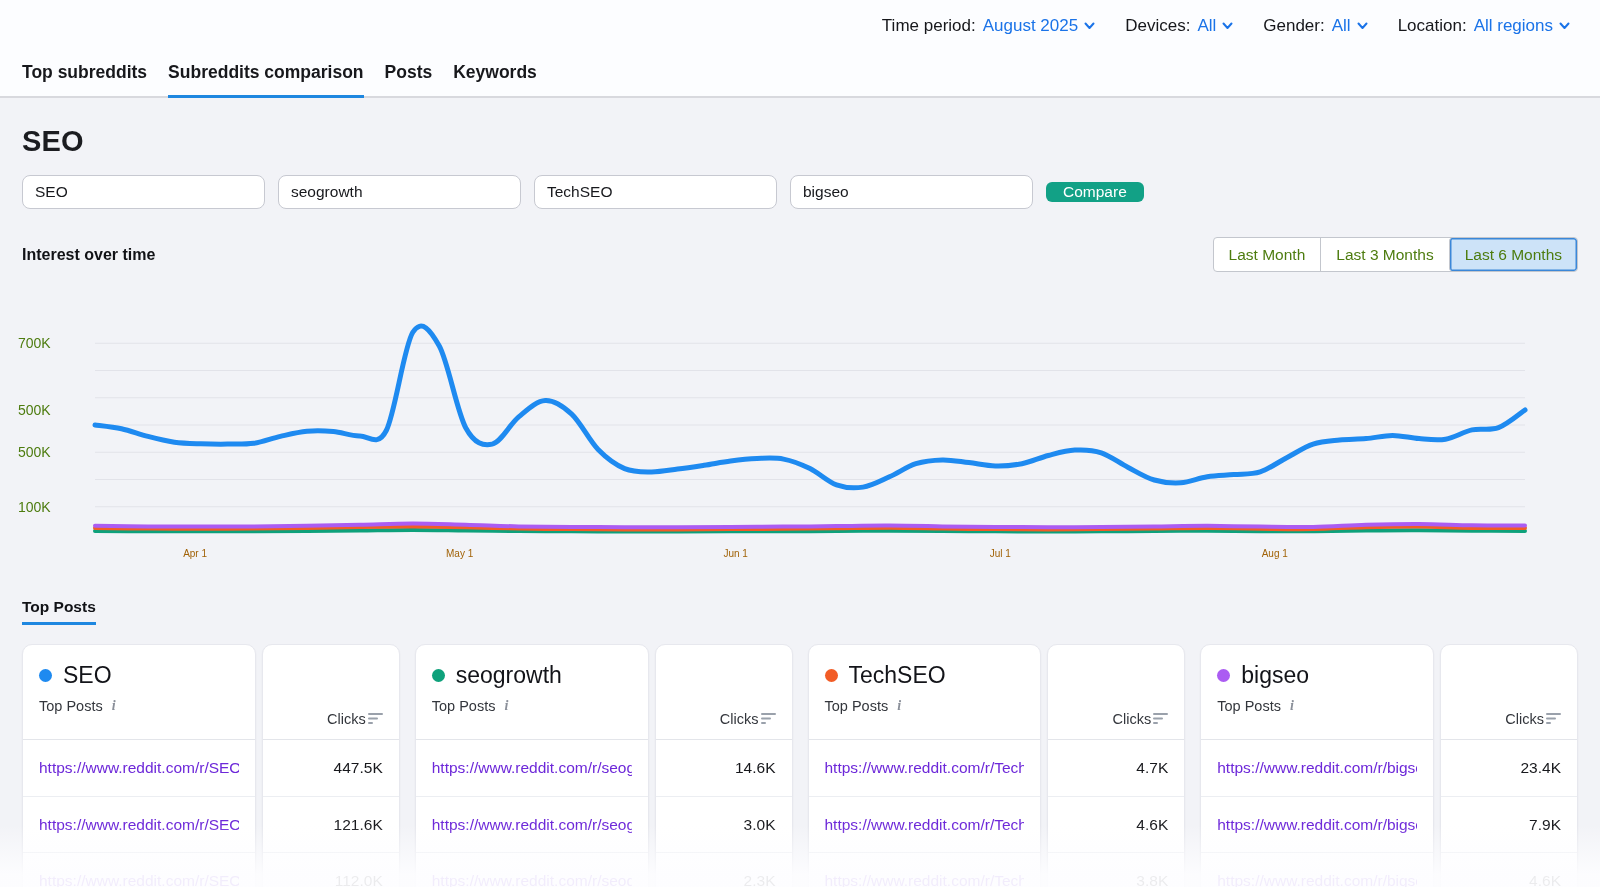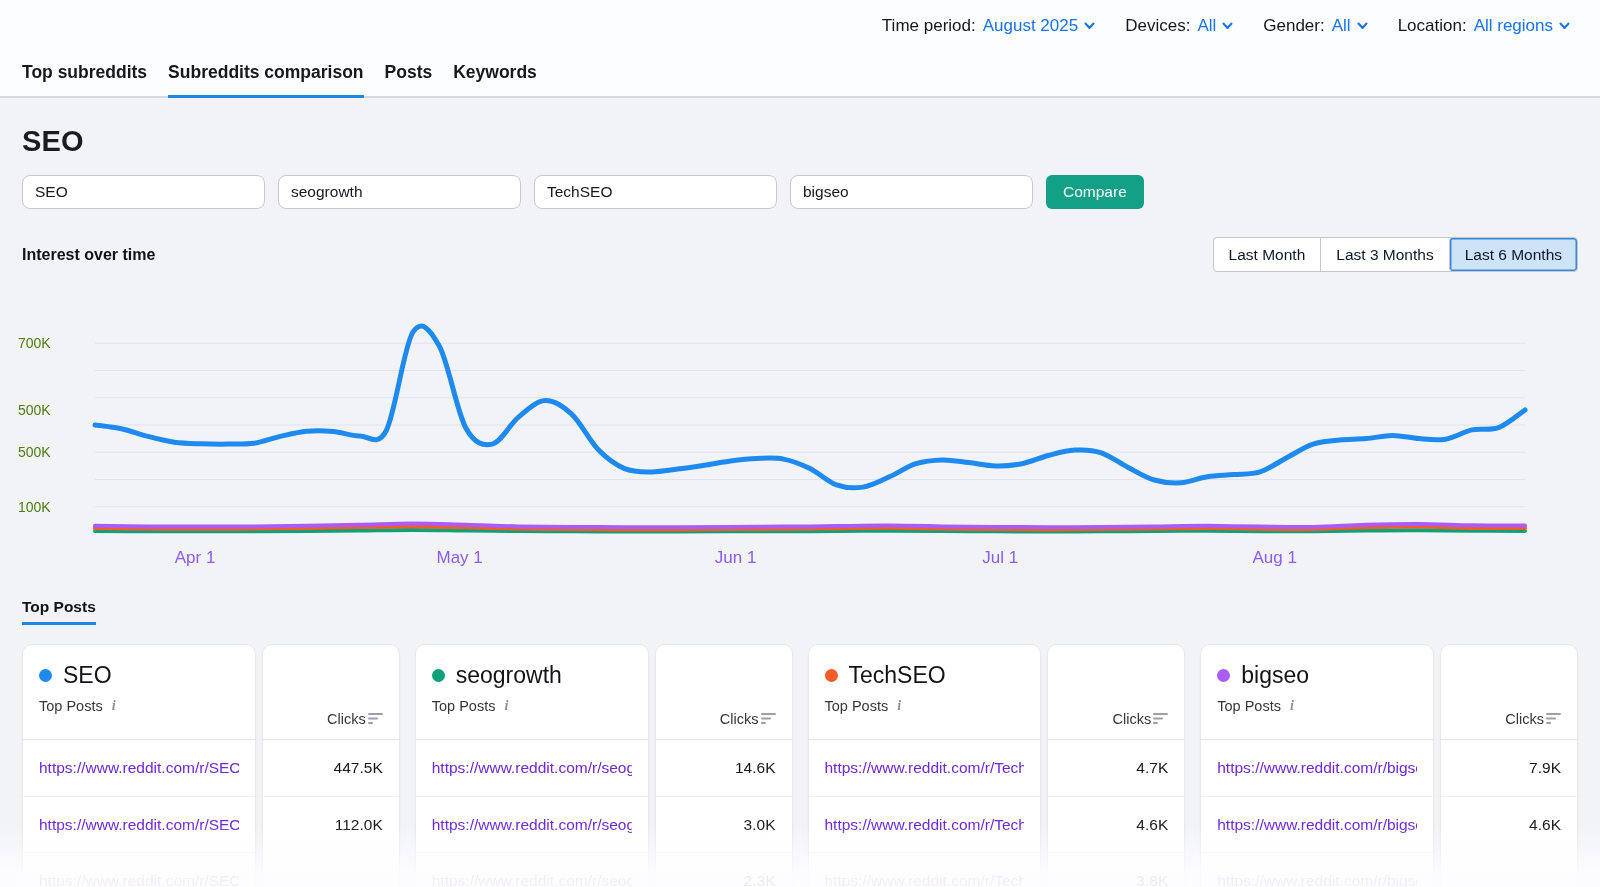--- a/index.html
+++ b/index.html
@@ -47,54 +47,54 @@
   .main { padding:0 22px; }
   h1.page-title { font-size:29px; font-weight:700; margin-top:27px; letter-spacing:.2px; }
   .compare-row { display:flex; align-items:center; gap:13px; margin-top:17px; }
   .sub-input {
     width:243px; height:34px;
     border:1px solid #c7c9d1; border-radius:8px;
     background:#fff; padding:0 12px;
     font-family:inherit; font-size:15.5px; color:#17181c;
   }
   .compare-btn {
-    height:34px; padding:0 17px; margin-left:0;
+    height:20px; padding:0 17px; margin-left:0;
     border:none; border-radius:6px; cursor:pointer;
     background:#12a186; color:#fff;
     font-family:inherit; font-size:15.5px;
   }
   
   .iot-row { display:flex; align-items:center; justify-content:space-between; margin-top:28px; }
   .iot-title { font-size:16px; font-weight:700; color:#111216; }
   .range-group {
     display:flex; background:#fff;
     border:1px solid #c3c6cd; border-radius:4px; overflow:hidden;
   }
   .range-btn {
     height:33px; padding:0 15px;
     background:transparent; border:none; border-left:1px solid #c3c6cd;
-    font-family:inherit; font-size:15.5px; color:#0f172a; cursor:pointer;
+    font-family:inherit; font-size:15.5px; color:#4d7c0f; cursor:pointer;
   }
   .range-btn:first-child { border-left:none; }
   .range-btn.selected {
     background:#cde3f8;
     box-shadow:inset 0 0 0 1.5px #3b87d8;
     border-radius:3px;
   }
   
   .chart-block { position:relative; height:218px; margin:44px 53px 0 73px; }
   .chart-svg { position:absolute; inset:0; width:100%; height:100%; overflow:visible; }
   .gridline { stroke:#e2e3e9; stroke-width:1; }
   .ylab {
     position:absolute; right:calc(100% + 17px); width:60px;
     font-size:14px; color:#4d7c0f; line-height:16px;
   }
   .xlab {
     position:absolute; top:calc(100% + 14px); transform:translateX(-50%);
-    font-size:17px; color:#8b5cf6; white-space:nowrap;
+    font-size:10px; color:#a16207; white-space:nowrap;
   }
   
   .topposts { margin-top:64px; }
   .tp-heading {
     display:inline-block;
     font-size:15.5px; font-weight:700; color:#111216;
     padding-bottom:6px; border-bottom:3px solid #1e87e0;
   }
   .tp-grid { display:grid; grid-template-columns:repeat(4,1fr); gap:15px; margin-top:19px; }
   .tp-col { display:grid; grid-template-columns:1fr 138px; gap:6px; }
@@ -274,20 +274,23 @@
           <rect x="0" y="1" width="15" height="2" rx="1" fill="#9aa1ab"></rect>
           <rect x="0" y="5.5" width="10" height="2" rx="1" fill="#9aa1ab"></rect>
           <rect x="0" y="10" width="5" height="2" rx="1" fill="#9aa1ab"></rect>
         </svg>
       </div>
       <div class="rows-clicks">
   <div class="tp-row clicks-row">
     <span class="clicks-val">447.5K</span>
   </div>
 
+  <div class="tp-row clicks-row">
+    <span class="clicks-val">121.6K</span>
+  </div>
 
   <div class="tp-row clicks-row">
     <span class="clicks-val">112.0K</span>
   </div>
 </div>
     </div>
   </div>
 
   <div class="tp-col">
     <div class="panel">
@@ -420,20 +423,23 @@
     <div class="panel">
       <div class="panel-head head-right">
         <span class="col-label cl-clicks">Clicks</span>
         <svg class="sort-icon" width="17" height="13" viewBox="0 0 17 13">
           <rect x="0" y="1" width="15" height="2" rx="1" fill="#9aa1ab"></rect>
           <rect x="0" y="5.5" width="10" height="2" rx="1" fill="#9aa1ab"></rect>
           <rect x="0" y="10" width="5" height="2" rx="1" fill="#9aa1ab"></rect>
         </svg>
       </div>
       <div class="rows-clicks">
+  <div class="tp-row clicks-row">
+    <span class="clicks-val">23.4K</span>
+  </div>
 
   <div class="tp-row clicks-row">
     <span class="clicks-val">7.9K</span>
   </div>
 
   <div class="tp-row clicks-row">
     <span class="clicks-val">4.6K</span>
   </div>
 </div>
     </div>

